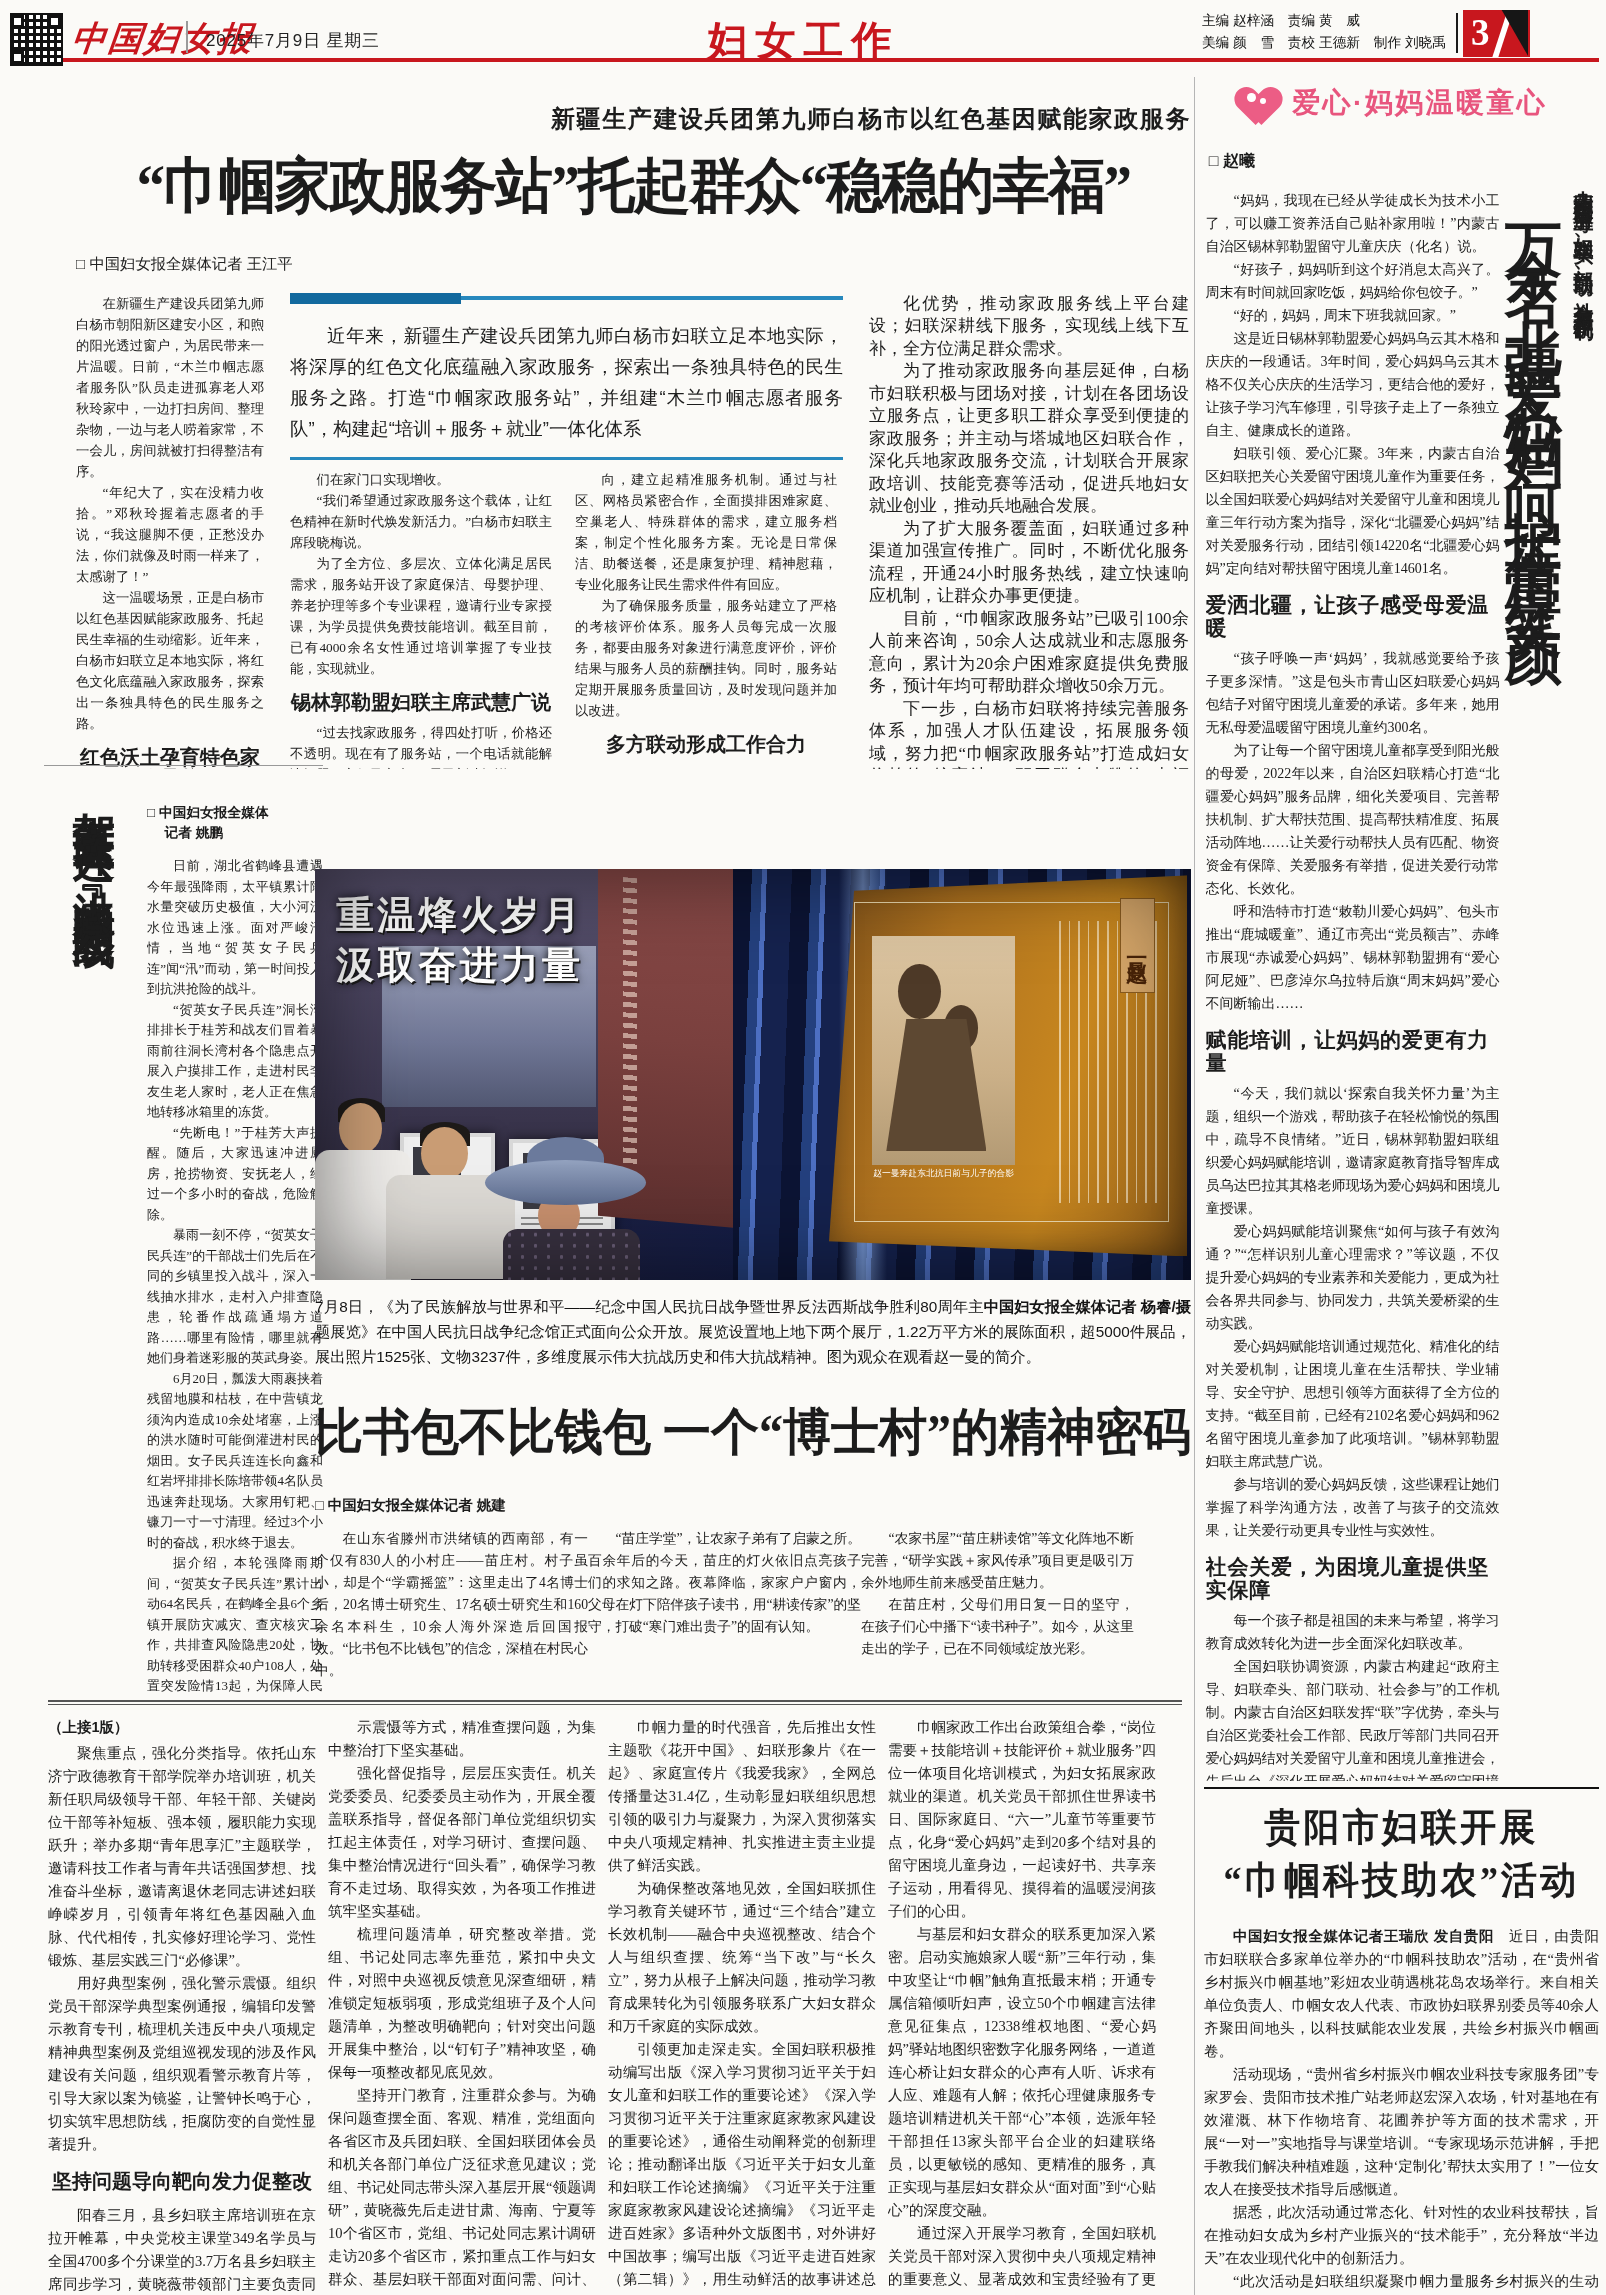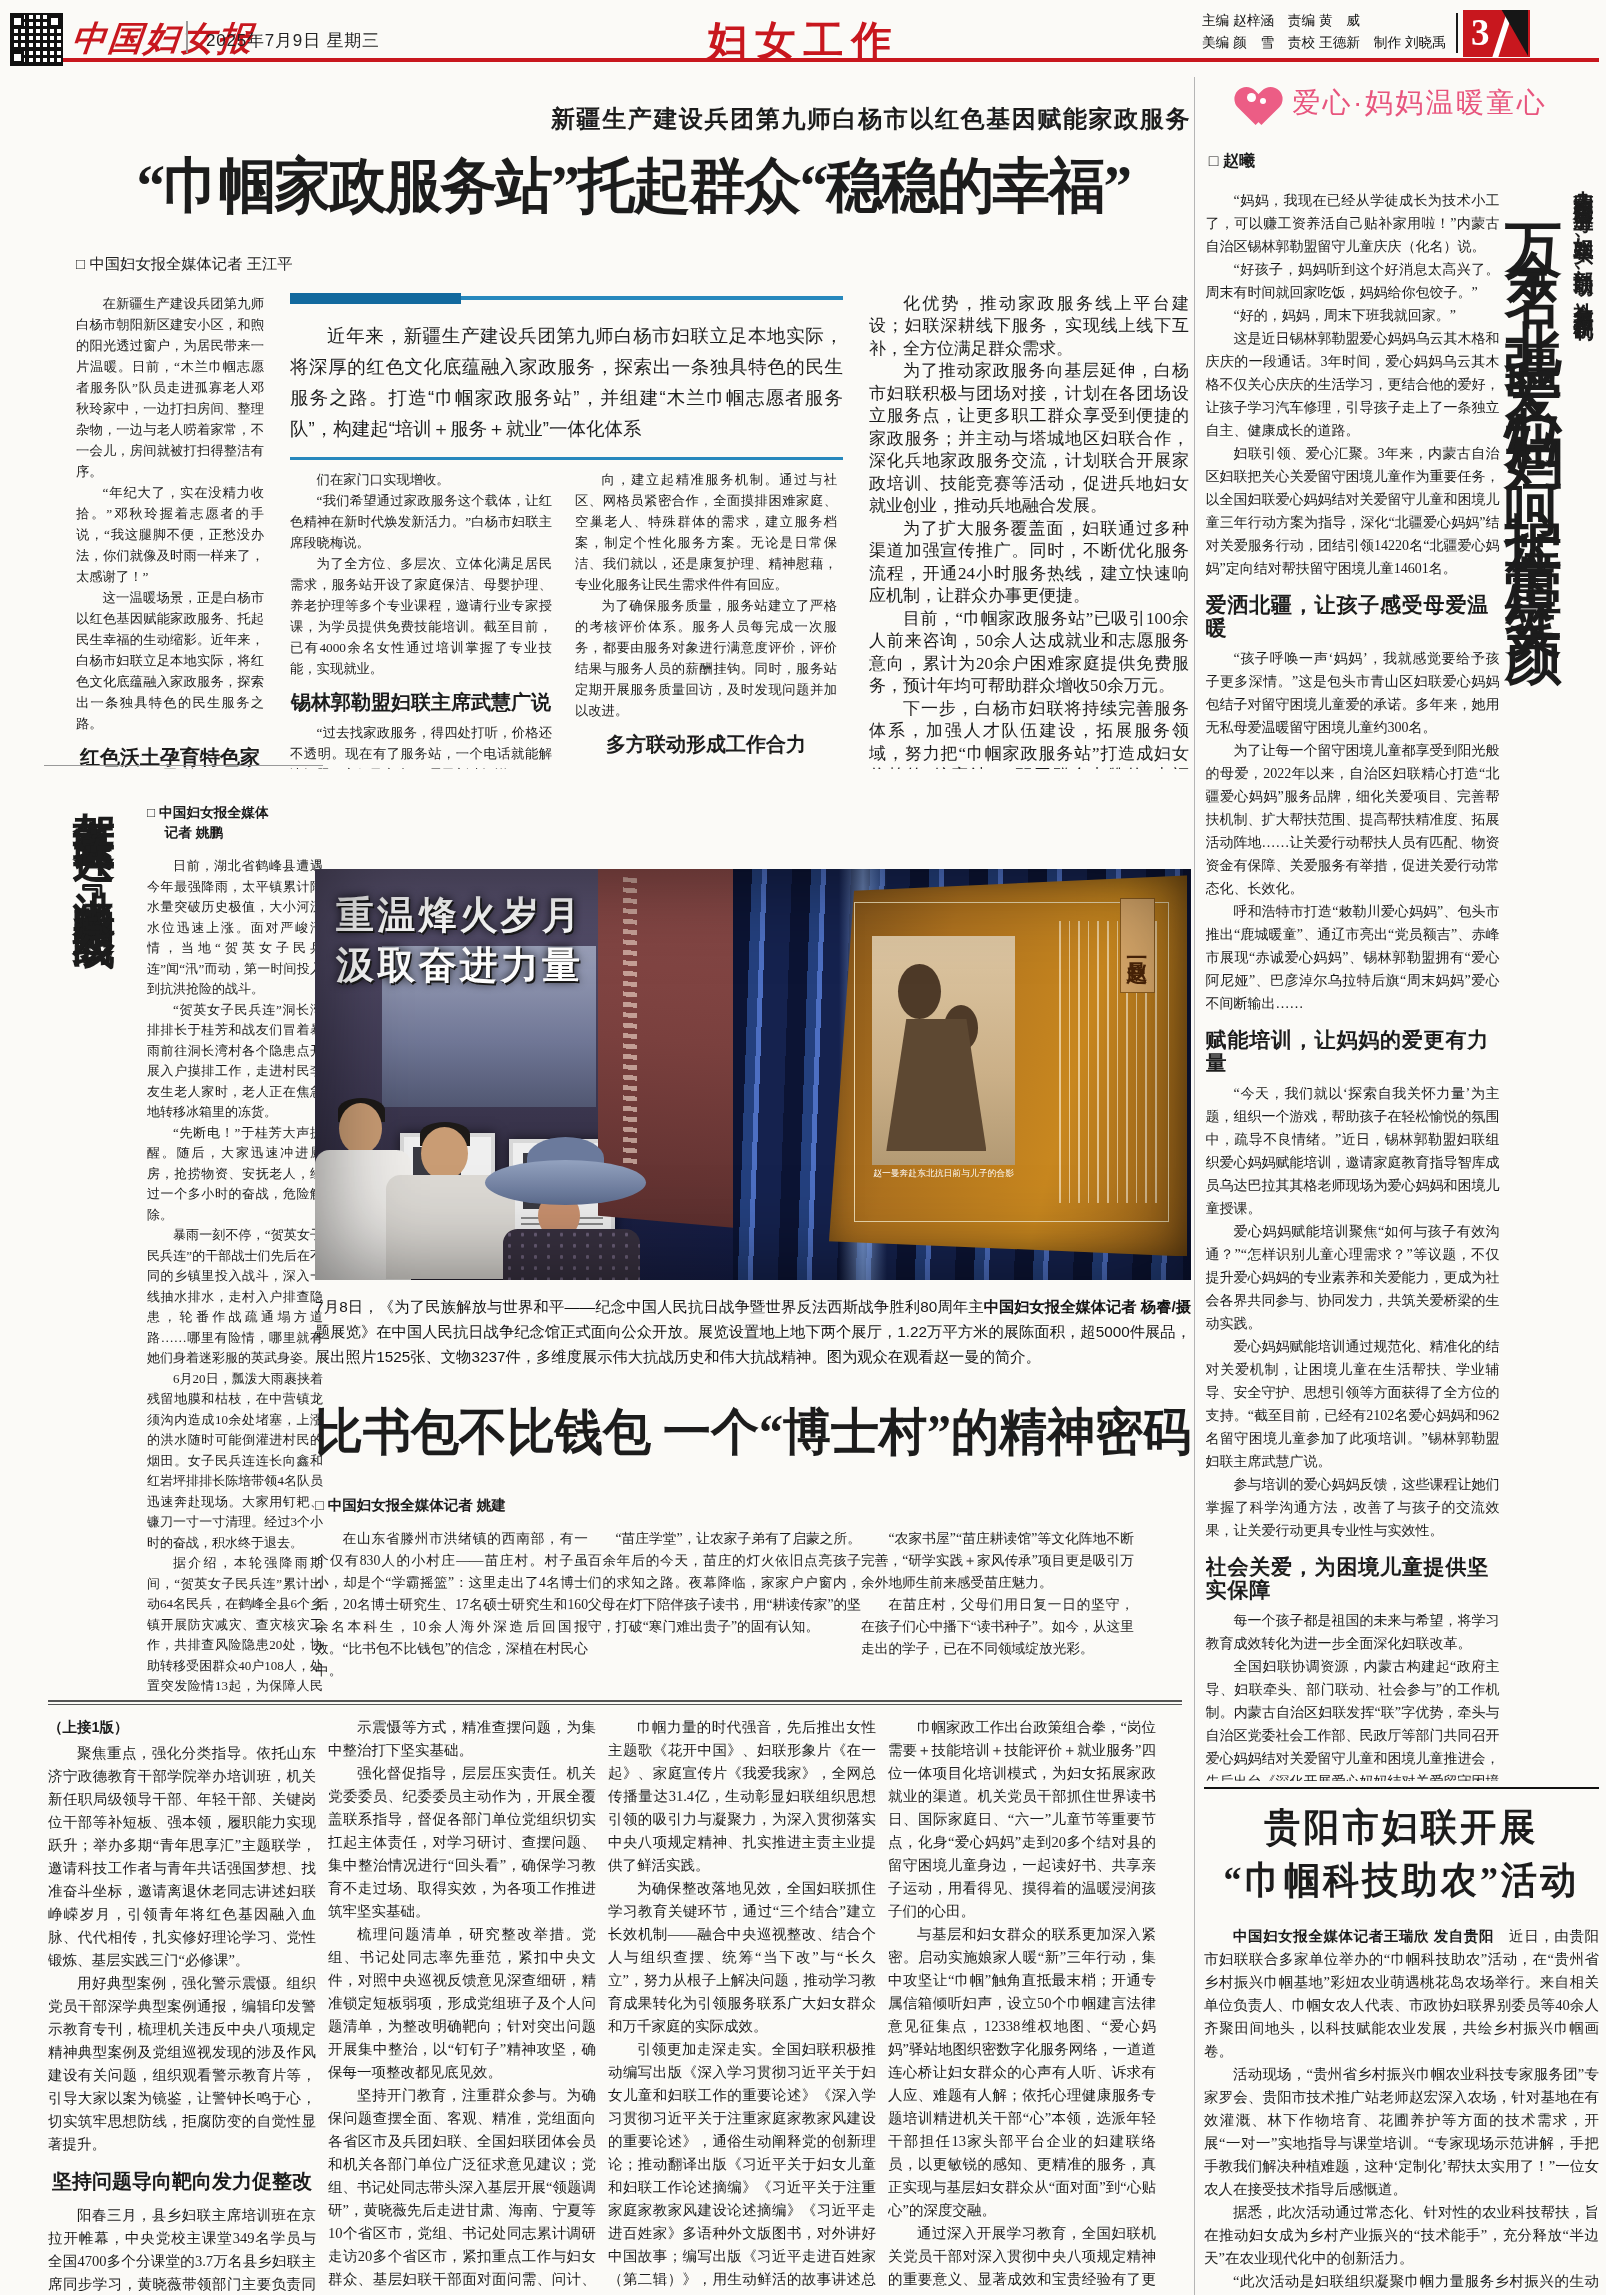--- a/index.html
+++ b/index.html
@@ -159,21 +159,21 @@
 
 #mothers{position:absolute;left:1204px;top:77px;width:395px;height:1710px;overflow:hidden}
 #m-logo{position:absolute;left:32px;top:6.4px;display:flex;align-items:center;gap:11.2px}
 #heart{position:relative;width:45px;height:40px}
 #heart:before,#heart:after{content:"";position:absolute;width:24px;height:37px;border-radius:13px 13px 0 0;
  background:#ec5d85;transform:rotate(-45deg);left:3.2px;top:1.6px}
 #heart:after{transform:rotate(45deg);left:17.7px}
 #heart i{position:absolute;border-radius:50%;background:#fff;z-index:2}
 #heart i.h1{left:11.2px;top:9.6px;width:8.8px;height:8.8px}
 #heart i.h2{left:24px;top:14.5px;width:6.4px;height:6.4px}
-#m-logo-text{font-size:28px;font-weight:400;color:#e8557e;letter-spacing:2.4px;
+#m-logo-text{font-size:28px;font-weight:700;color:#e8557e;letter-spacing:2.4px;
  font-family:"Liberation Sans","DejaVu Sans",sans-serif}
 #m-byline{position:absolute;left:4.8px;top:74px;font-size:16px;font-weight:bold;
  font-family:"Liberation Sans","DejaVu Sans",sans-serif}
 #m-body{position:absolute;left:1.6px;top:112px;width:294px;height:1592px;overflow:hidden;
  font-size:14px;line-height:23px}
 .m-sub{font-size:21px;font-weight:900;margin:13px 0 8px 0;letter-spacing:0.8px;
  font-family:"Liberation Sans","DejaVu Sans",sans-serif}
 #m-vstack{position:absolute;right:0;top:87px;width:96px;height:1607px}
 #m-vkicker{position:absolute;right:0;top:11.2px;writing-mode:vertical-rl;font-size:20px;font-weight:bold;
  letter-spacing:2.4px;line-height:30.5px;height:884px;font-family:"Liberation Sans","DejaVu Sans",sans-serif}
@@ -243,21 +243,21 @@
               <p class="para">“我们希望通过家政服务这个载体，让红色精神在新时代焕发新活力。”白杨市妇联主席段晓梅说。</p>
               <p class="para">为了全方位、多层次、立体化满足居民需求，服务站开设了家庭保洁、母婴护理、养老护理等多个专业课程，邀请行业专家授课，为学员提供免费技能培训。截至目前，已有4000余名女性通过培训掌握了专业技能，实现就业。</p>
             </div>
           <h3 class="ma-sub">锡林郭勒盟妇联主席武慧广说</h3>
           <div>
               <p class="para">“过去找家政服务，得四处打听，价格还不透明。现在有了服务站，一个电话就能解决问题，方便又实惠。”居民刘建江说。</p>
             </div>
         </div>
         <div class="ma-col">
           <div>
-              <p class="para">向，建立起精准服务机制。通过与社区、网格员紧密合作，全面摸排困难家庭、空巢老人、特殊群体的需求，建立服务档案，制定个性化服务方案。无论是日常保洁、我们就以，还是康复护理、精神慰藉，专业化服务让民生需求件件有回应。</p>
+              <p class="para">向，建立起精准服务机制。通过与社区、网格员紧密合作，全面摸排困难家庭、空巢老人、特殊群体的需求，建立服务档案，制定个性化服务方案。无论是日常保洁、助餐送餐，还是康复护理、精神慰藉，专业化服务让民生需求件件有回应。</p>
               <p class="para">为了确保服务质量，服务站建立了严格的考核评价体系。服务人员每完成一次服务，都要由服务对象进行满意度评价，评价结果与服务人员的薪酬挂钩。同时，服务站定期开展服务质量回访，及时发现问题并加以改进。</p>
             </div>
           <h3 class="ma-sub">多方联动形成工作合力</h3>
 
         </div>
       </div>
     </div>
     <div class="ma-col c4">
       <div>
           <p class="para">化优势，推动家政服务线上平台建设；妇联深耕线下服务，实现线上线下互补，全方位满足群众需求。</p>

